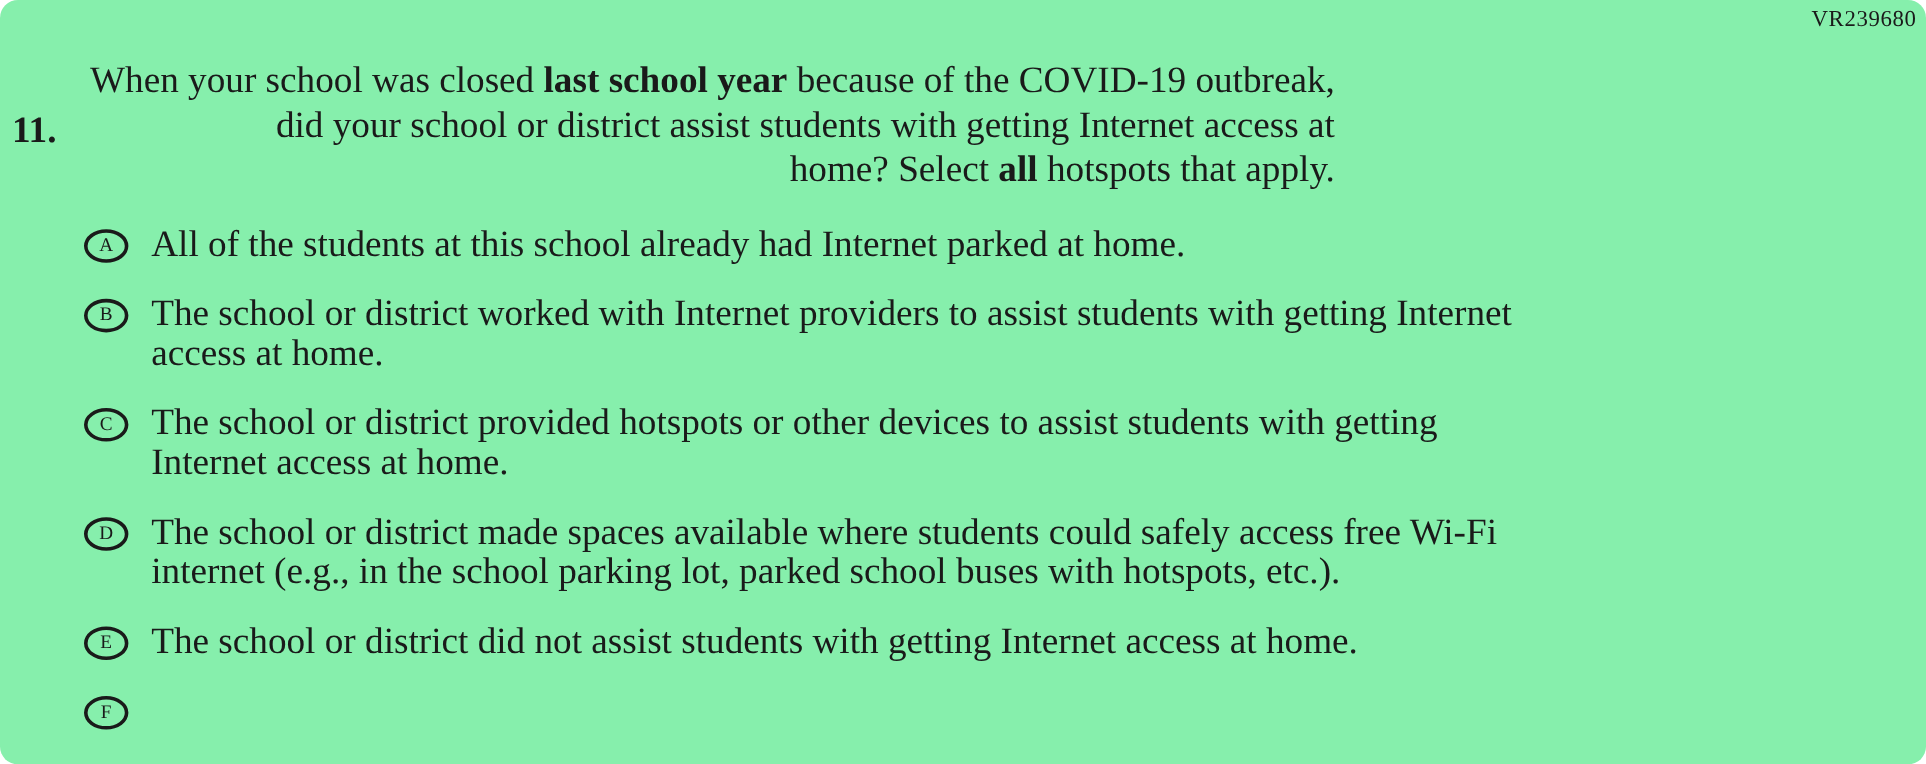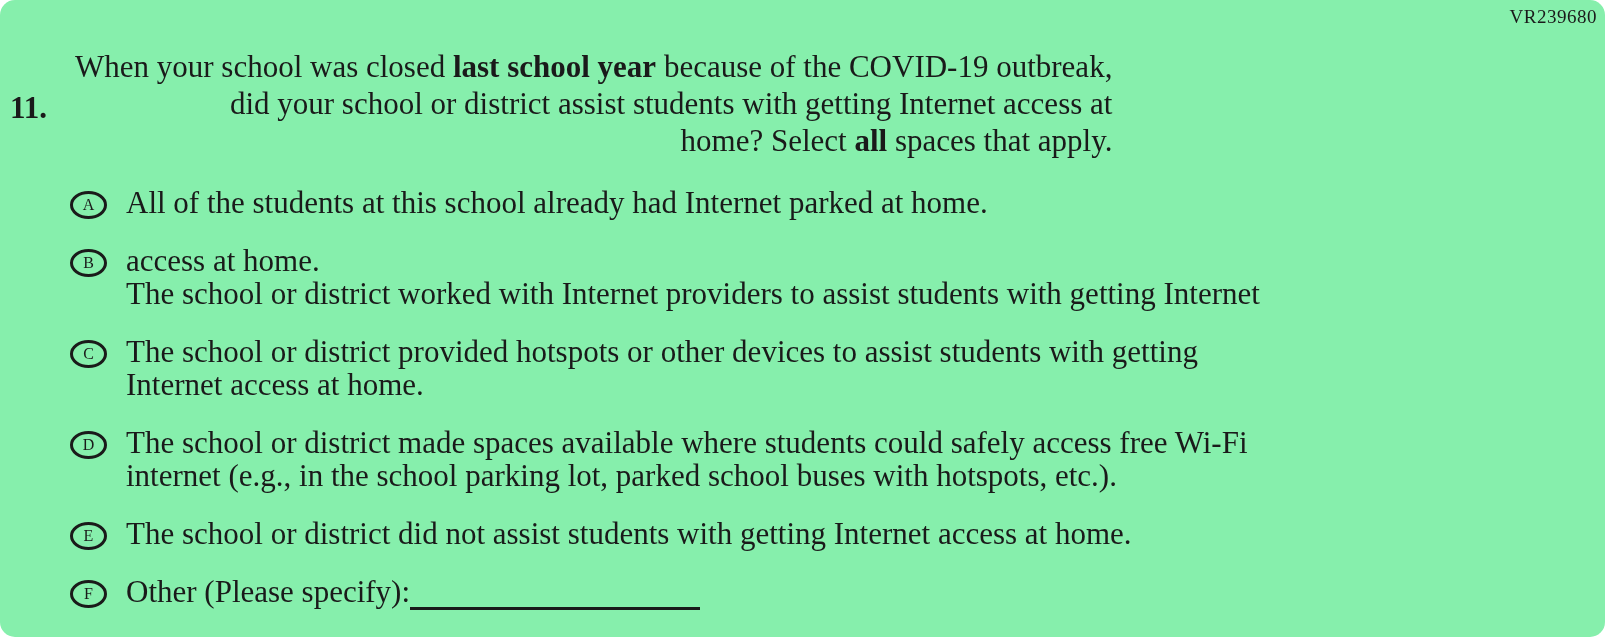--- a/index.html
+++ b/index.html
@@ -86,38 +86,38 @@
 
 <div class="page">
 
   <div class="form-code">VR239680</div>
 
   <div class="question-block">
     <div class="q-number">11.</div>
     <div class="q-text">
       <div><span>When your school was closed </span><span class="b">last school year</span><span> because of the COVID-19 outbreak,</span></div>
       <div>did your school or district assist students with getting Internet access at</div>
-      <div><span>home? Select </span><span class="b">all</span><span> spaces that apply.</span></div>
+      <div><span>home? Select </span><span class="b">all</span><span> hotspots that apply.</span></div>
     </div>
   </div>
 
   <div class="options">
 
     <div class="option-row">
       <span class="bubble">A</span>
       <span class="opt-text">
         <div>All of the students at this school already had Internet parked at home.</div>
       </span>
     </div>
 
     <div class="option-row">
       <span class="bubble">B</span>
       <span class="opt-text">
+        <div>The school or district worked with Internet providers to assist students with getting Internet</div>
         <div>access at home.</div>
-        <div>The school or district worked with Internet providers to assist students with getting Internet</div>
       </span>
     </div>
 
     <div class="option-row">
       <span class="bubble">C</span>
       <span class="opt-text">
         <div>The school or district provided hotspots or other devices to assist students with getting</div>
         <div>Internet access at home.</div>
       </span>
     </div>
@@ -132,18 +132,17 @@
 
     <div class="option-row">
       <span class="bubble">E</span>
       <span class="opt-text">
         <div>The school or district did not assist students with getting Internet access at home.</div>
       </span>
     </div>
 
     <div class="option-row">
       <span class="bubble">F</span>
-      <span class="opt-text"><span>Other (Please specify):</span><span class="blank-line"></span></span>
     </div>
 
   </div>
 
 </div>
 
 </body></html>

